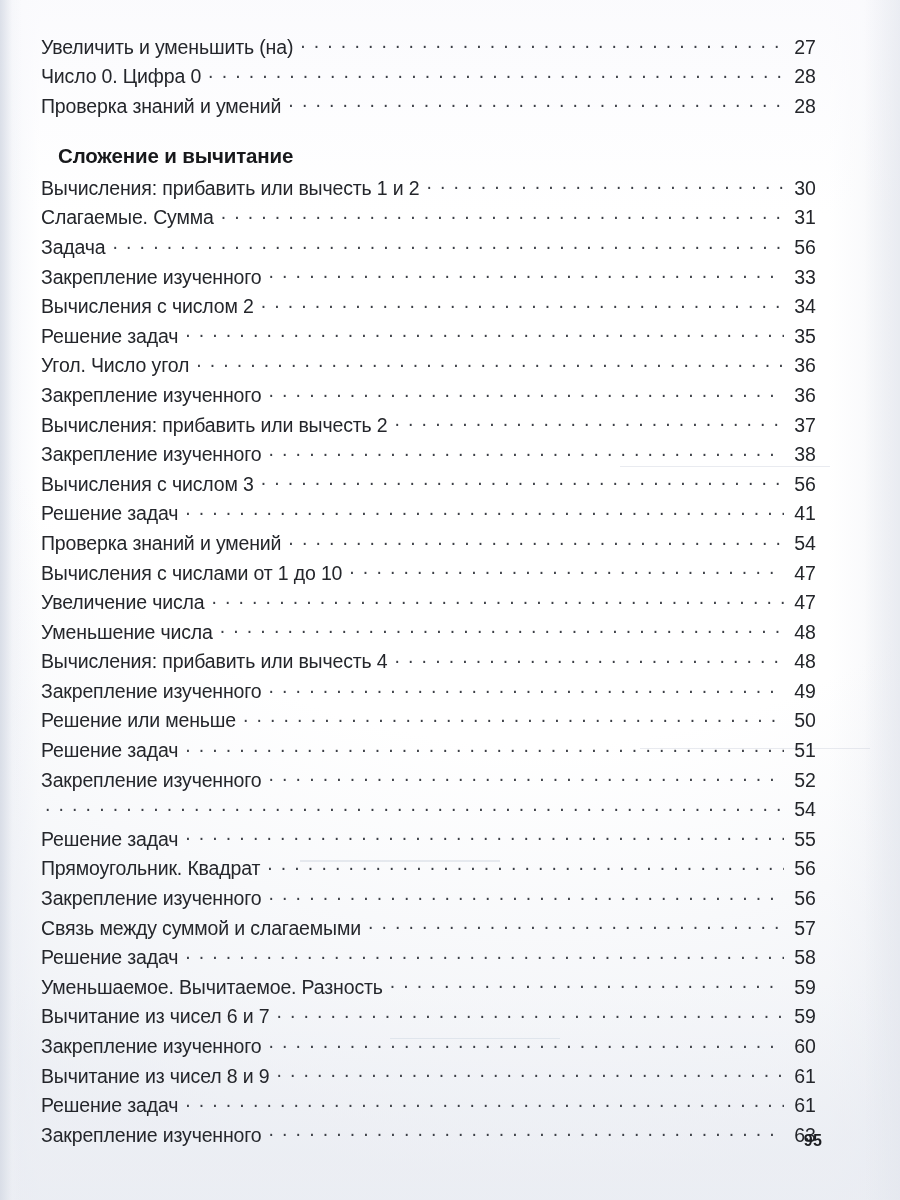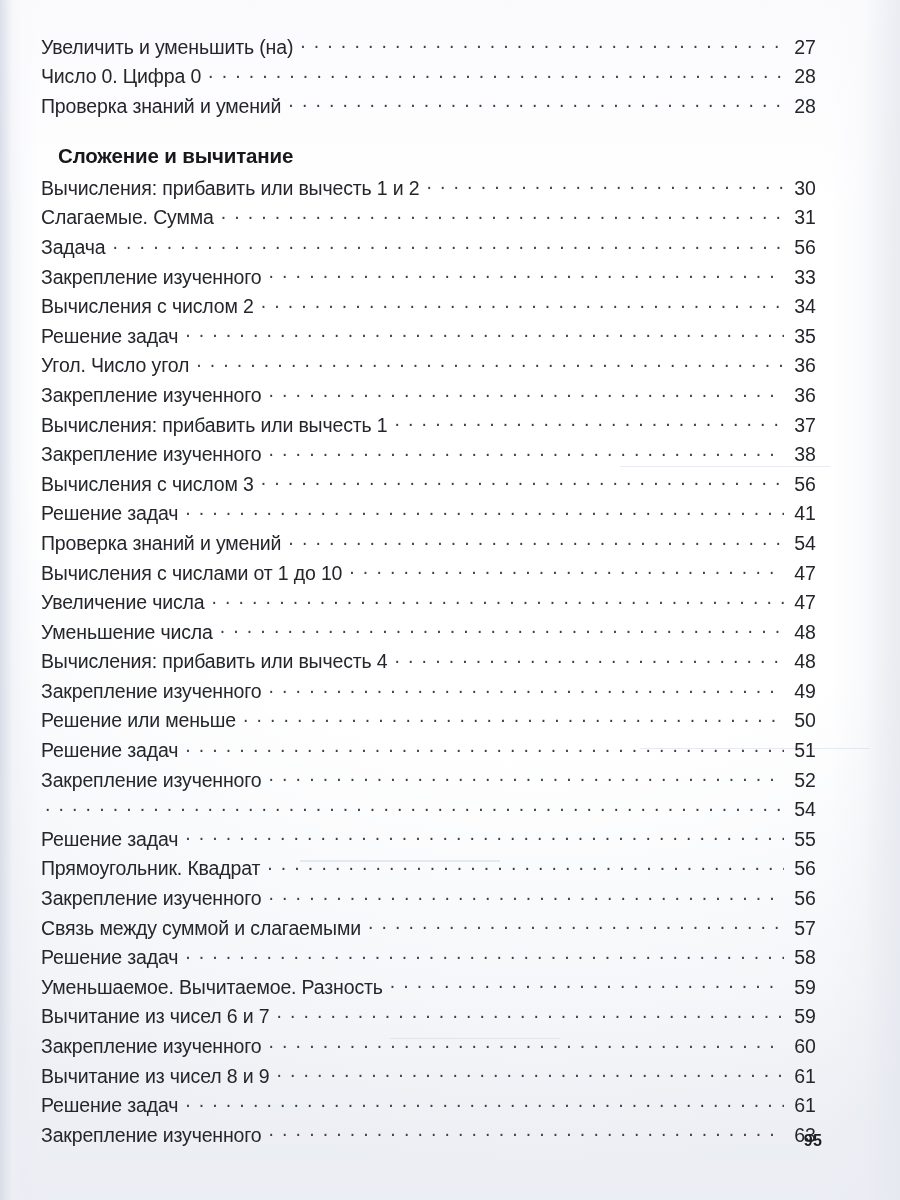--- a/index.html
+++ b/index.html
@@ -194,21 +194,21 @@
       <span class="title">Угол. Число угол</span>
       <span class="leaders"></span>
       <span class="pagenum">36</span>
     </div>
     <div class="entry">
       <span class="title">Закрепление изученного</span>
       <span class="leaders"></span>
       <span class="pagenum">36</span>
     </div>
     <div class="entry">
-      <span class="title">Вычисления: прибавить или вычесть 1</span>
+      <span class="title">Вычисления: прибавить или вычесть 2</span>
       <span class="leaders"></span>
       <span class="pagenum">37</span>
     </div>
     <div class="entry">
       <span class="title">Закрепление изученного</span>
       <span class="leaders"></span>
       <span class="pagenum">38</span>
     </div>
     <div class="entry">
       <span class="title">Вычисления с числом 3</span>

